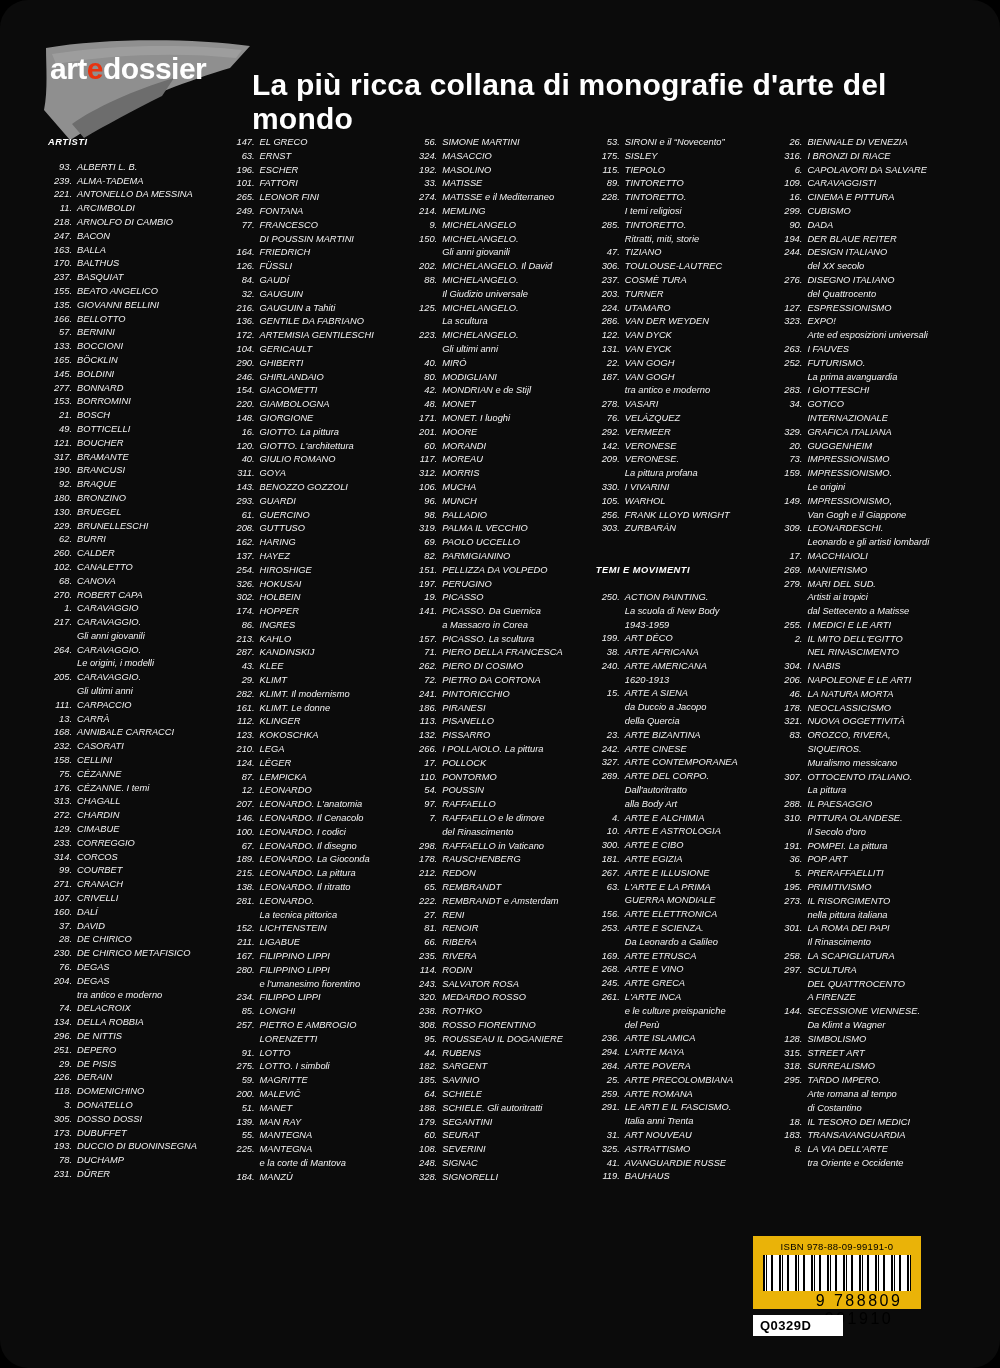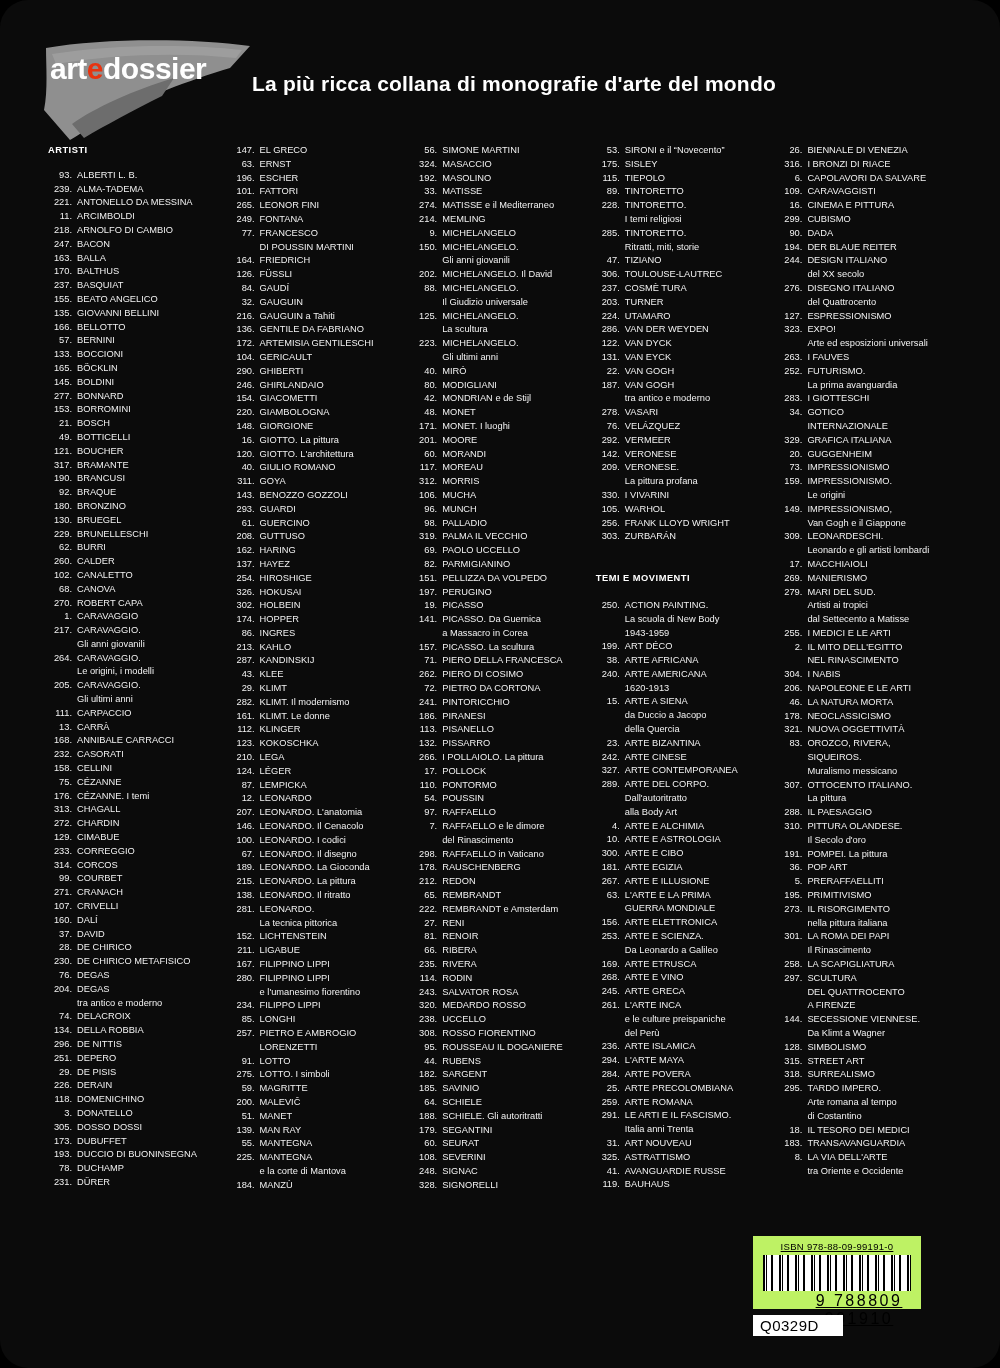--- a/index.html
+++ b/index.html
@@ -7,52 +7,52 @@
     position:relative; width:1000px; height:1368px;
     background:#0b0b0b; overflow:hidden;
     font-family:"Liberation Sans", sans-serif; color:#fff;border-radius:28px;
   }
   
   .logo-wrap { position:absolute; left:42px; top:36px; width:214px; height:108px; }
   .logo-svg  { position:absolute; left:0; top:0; }
   .logo-text { position:absolute; left:8px; top:16px; font-size:30px; font-weight:bold; letter-spacing:-0.5px; color:#fff; white-space:nowrap; }
   .logo-text .accent { color:#e8330f; }
   .tagline {
-    position:absolute; left:252px; top:58px; width:690px;
-    font-size:21px; font-weight:bold; letter-spacing:0.2px; color:#fff;
+    position:absolute; left:252px; top:48px; width:690px;
+    font-size:30px; font-weight:bold; letter-spacing:0.2px; color:#fff;
   }
   
   .columns {
-    position:absolute; left:48px; top:144px; width:906px;
-    display:grid; grid-template-columns:repeat(5, 1fr); column-gap:7px;
+    position:absolute; left:48px; top:136px; width:906px;
+    display:grid; grid-template-columns:repeat(5, 1fr); column-gap:7px;font-style:italic;
   }
   .col { font-size:9.3px; line-height:13.8px; color:#f2f2f2; }
   .col-header { font-weight:bold; letter-spacing:0.5px; margin:0 0 11px 0; color:#fff; }
   .col > .col-header:not(:first-child) { margin-top:28px; margin-bottom:13px; }
   .row { display:flex; }
   .num { width:24px; min-width:24px; text-align:right; margin-right:5px; }
   .txt { flex:1; }
   
   .barcode-box {
     position:absolute; left:753px; top:1236px; width:168px; height:73px;
-    background:#bef264; color:#000; text-align:center; padding-top:5px; box-sizing:border-box;text-decoration:underline;
+    background:#eab308; color:#000; text-align:center; padding-top:5px; box-sizing:border-box;
   }
   .isbn { font-size:9.5px; letter-spacing:0.3px; }
   .bars {
     margin:3px 10px 1px; height:36px;
     background:repeating-linear-gradient(90deg,
       #000 0 1.6px, #fff 1.6px 3.2px,
       #000 3.2px 4.4px, #fff 4.4px 7.6px,
       #000 7.6px 10.4px, #fff 10.4px 12.6px,
       #000 12.6px 13.4px, #fff 13.4px 16px);
   }
   .digits { font-size:16px; letter-spacing:2.5px;margin-left:44px; }
   .code-box {
     position:absolute; left:753px; top:1315px; width:90px; height:21px;
-    background:#fff; color:#000; font-weight:normal; font-size:15px;
+    background:#fff; color:#000; font-weight:bold; font-size:13px;
     line-height:21px; padding-left:7px; box-sizing:border-box; letter-spacing:0.5px;
     text-align:left;
   }
 </style>
 </head>
 <body>
 
 <div class="page">
 
   <div class="logo-wrap">
@@ -920,21 +920,21 @@
         <div class="row">
           <span class="num">243.</span>
           <span class="txt">SALVATOR ROSA</span>
         </div>
         <div class="row">
           <span class="num">320.</span>
           <span class="txt">MEDARDO ROSSO</span>
         </div>
         <div class="row">
           <span class="num">238.</span>
-          <span class="txt">UCCELLO</span>
+          <span class="txt">ROTHKO</span>
         </div>
         <div class="row">
           <span class="num">308.</span>
           <span class="txt">ROSSO FIORENTINO</span>
         </div>
         <div class="row">
           <span class="num">95.</span>
           <span class="txt">ROUSSEAU IL DOGANIERE</span>
         </div>
         <div class="row">

